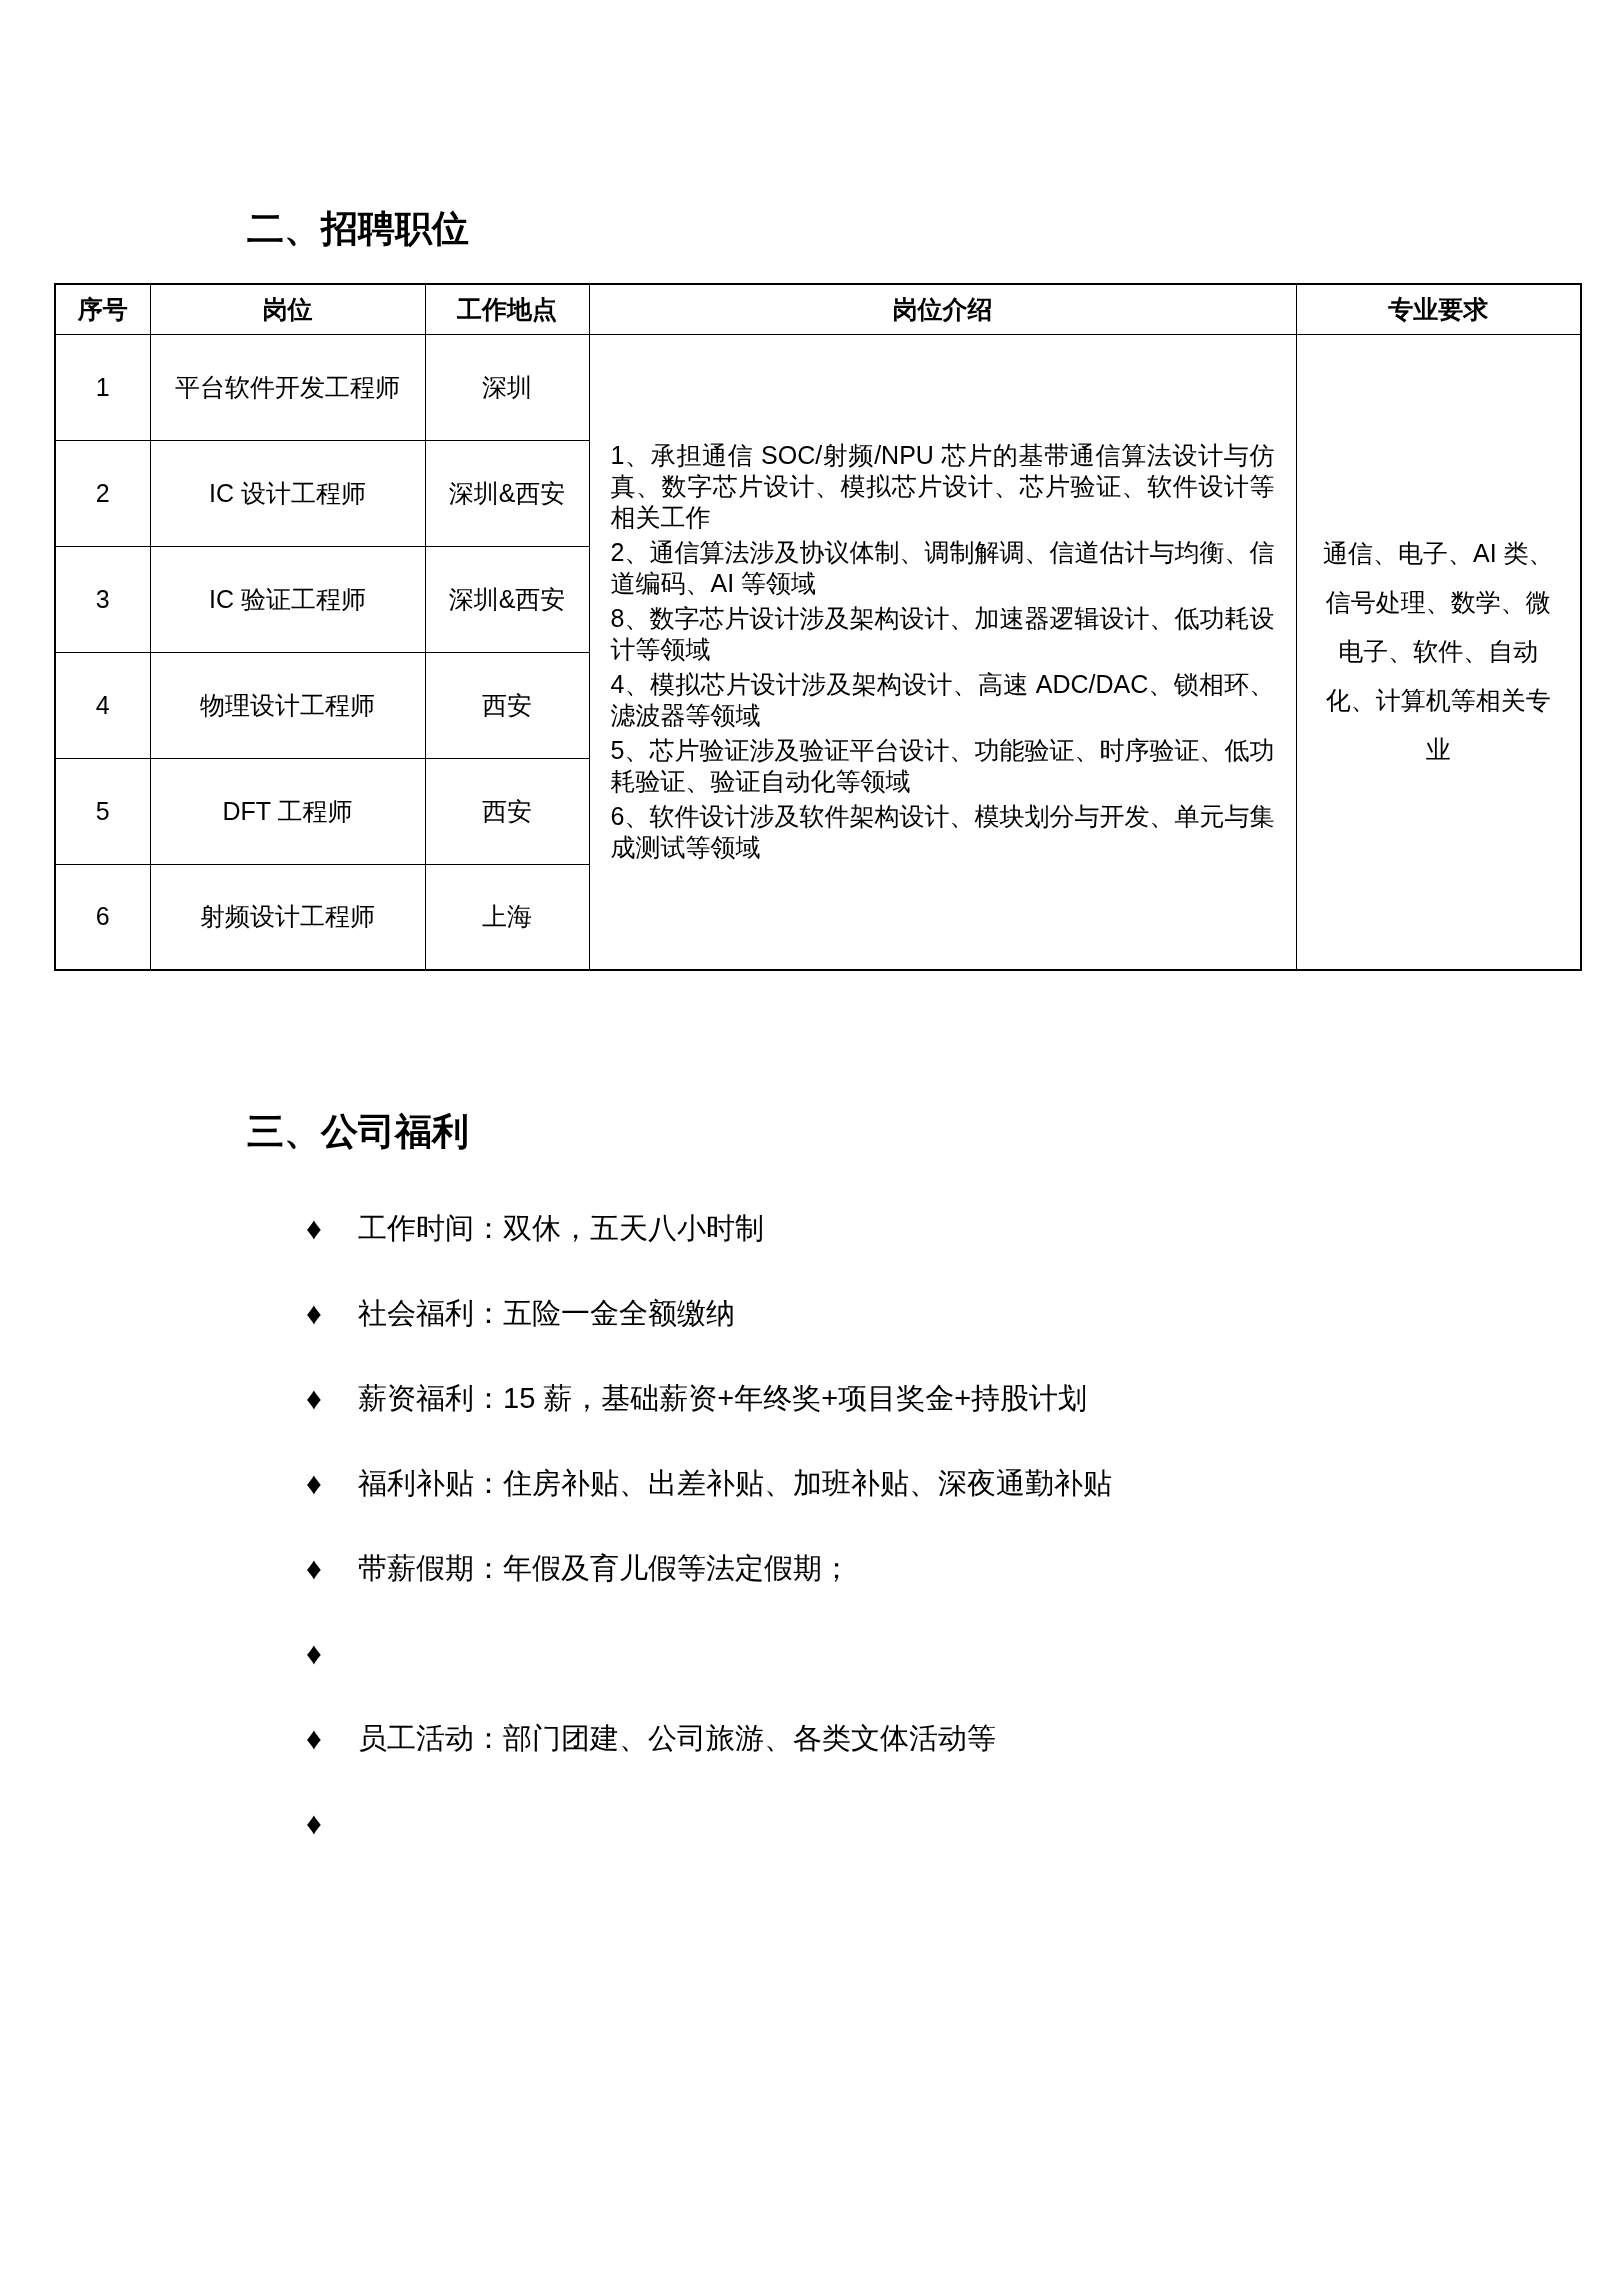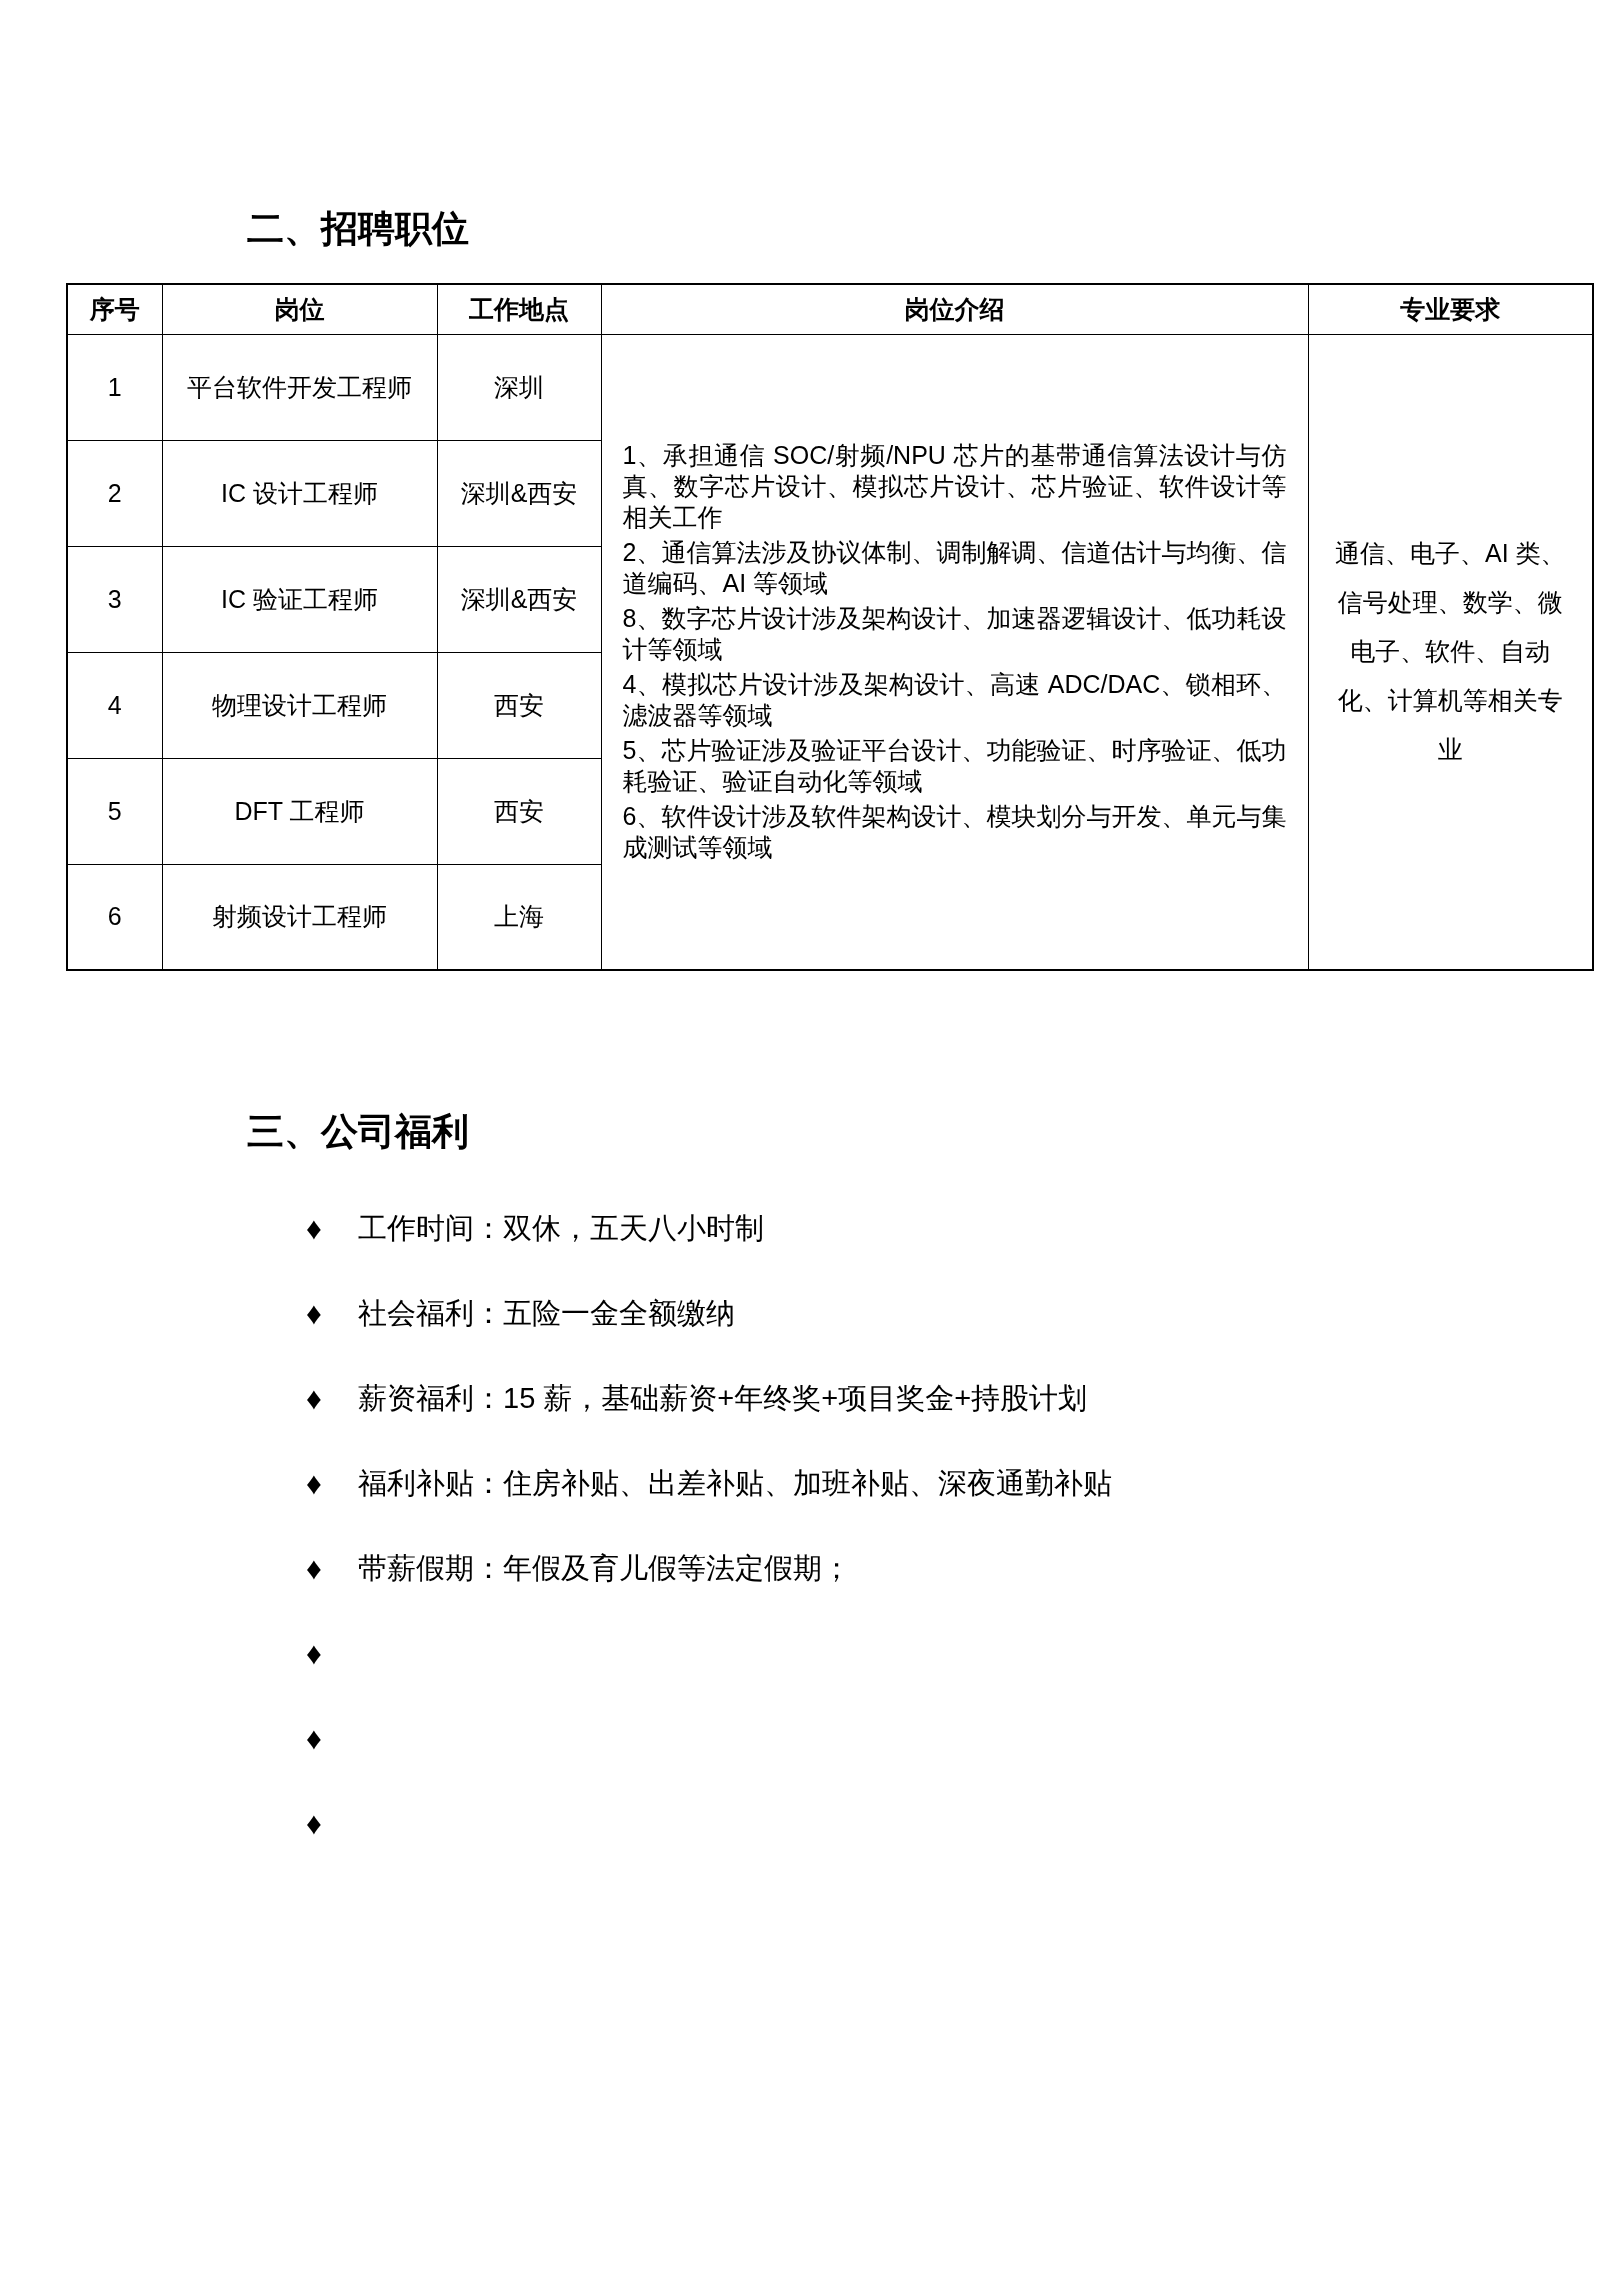--- a/index.html
+++ b/index.html
@@ -24,21 +24,21 @@
     font-weight: bold;
     line-height: 43px;
     color: #000000;
     white-space: nowrap;
   }
   #heading-recruitment { left: 247px; top: 207px; }
   #heading-benefits   { left: 247px; top: 1110px; }
 
   table.jobs {
     position: absolute;
-    left: 66px;
+    left: 54px;
     top: 283px;
     width: 1525px;
     border-collapse: collapse;
     table-layout: fixed;
     border: 2px solid #000000;
     padding-left: 28px;
   }
   table.jobs th, table.jobs td {
     border: 1.3px solid #000000;
     font-size: 25px;
@@ -183,20 +183,21 @@
     </li>
     <li>
       <span class="diamond">♦</span>
       <span class="b-text">带薪假期：年假及育儿假等法定假期；</span>
     </li>
     <li>
       <span class="diamond">♦</span>
     </li>
     <li>
       <span class="diamond">♦</span>
+      <span class="b-text">员工活动：部门团建、公司旅游、各类文体活动等</span>
     </li>
     <li>
       <span class="diamond">♦</span>
     </li>
   </ul>
 
 </div>
 
 
 </body></html>

